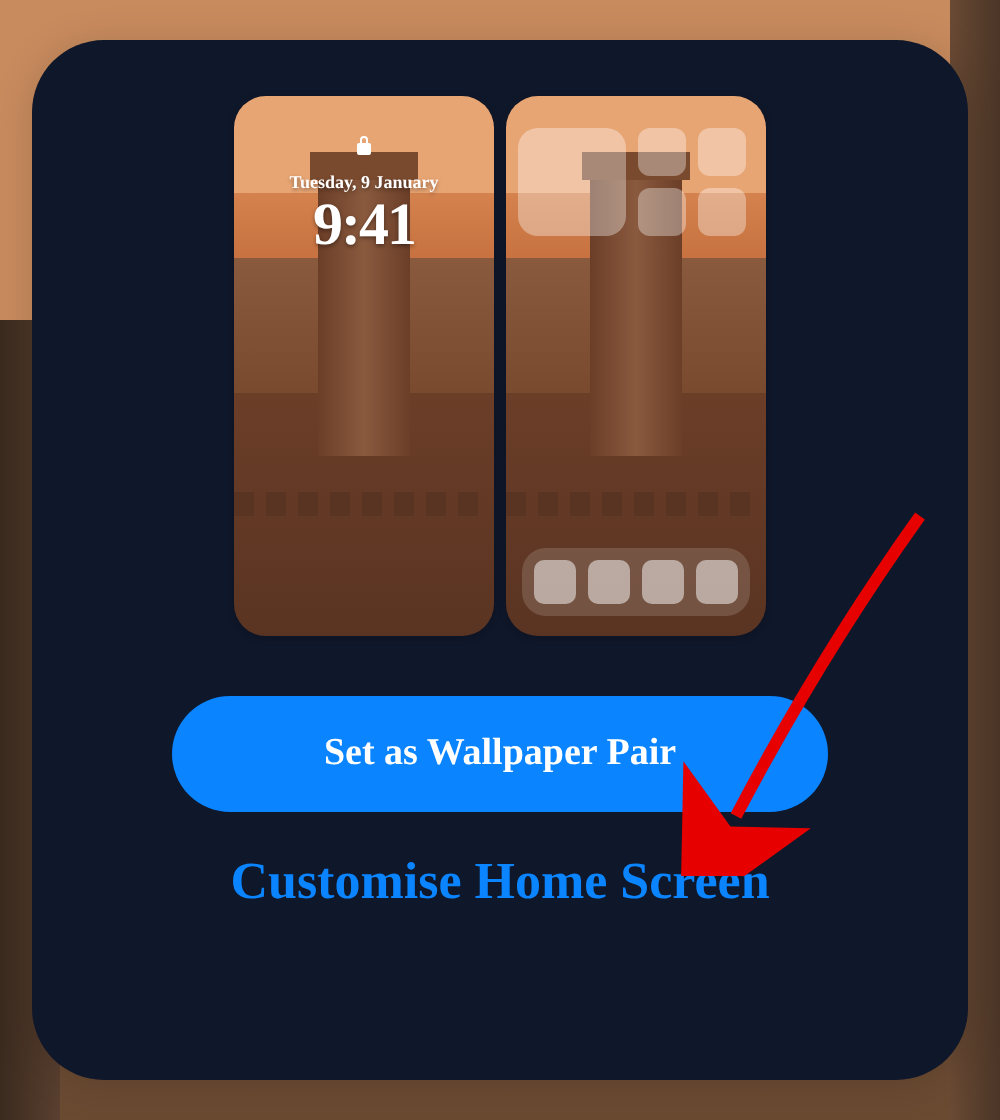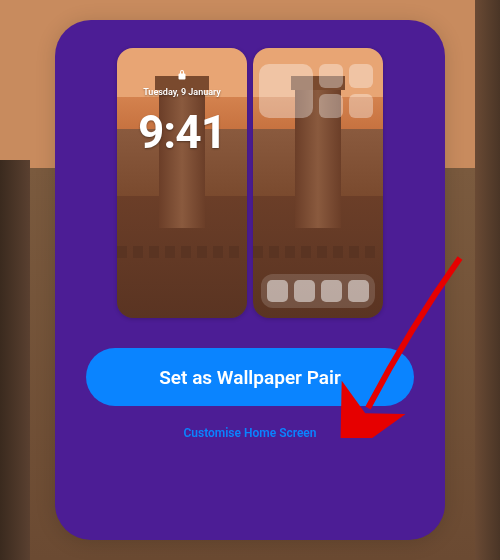--- a/index.html
+++ b/index.html
@@ -36,30 +36,31 @@
     position: absolute;
     right: 0;
     top: 0;
     width: 25px;
     height: 560px;
     background: linear-gradient(to left, #4a3526, #6a4a34);
   }
   .card {
     position: relative;
     z-index: 1;
-    width: 390px;
+    width: 468px;
     height: 520px;
-    background: #4c1d95;
+    background: #0f172a;
     border-radius: 36px;
     box-shadow: 0 2px 20px rgba(0,0,0,0.15);
     display: flex;
     flex-direction: column;
     align-items: center;
     padding: 28px 30px 30px 30px;
     box-sizing: border-box;
+    font-family: Liberation Serif, serif;
   }
   .phones {
     display: flex;
     gap: 6px;
     margin-bottom: 30px;
   }
   .phone {
     width: 130px;
     height: 270px;
     border-radius: 16px;
@@ -116,24 +117,24 @@
     width: 12px;
     height: 12px;
     fill: #fff;
   }
   .lock-date {
     font-size: 9px;
     font-weight: 600;
     margin-top: 2px;
   }
   .lock-time {
-    font-size: 46px;
+    font-size: 30px;
     font-weight: 700;
     line-height: 1;
-    margin-top: 12px;
+    margin-top: 2px;
     letter-spacing: -1px;
   }
   .home-overlay {
     position: absolute;
     top: 10px;
     left: 0;
     right: 0;
     bottom: 0;
     padding: 6px;
     display: flex;
@@ -186,21 +187,21 @@
     border: none;
     border-radius: 30px;
     color: #fff;
     font-size: 19px;
     font-weight: 600;
     cursor: pointer;
     margin-bottom: 20px;
     font-family: inherit;
   }
   .secondary-link {
-    font-size: 12px;
+    font-size: 26px;
     font-weight: 600;
     cursor: pointer;
     text-align: center;
   }
   .arrow {
     position: absolute;
     z-index: 5;
     pointer-events: none;
   }
 </style>

